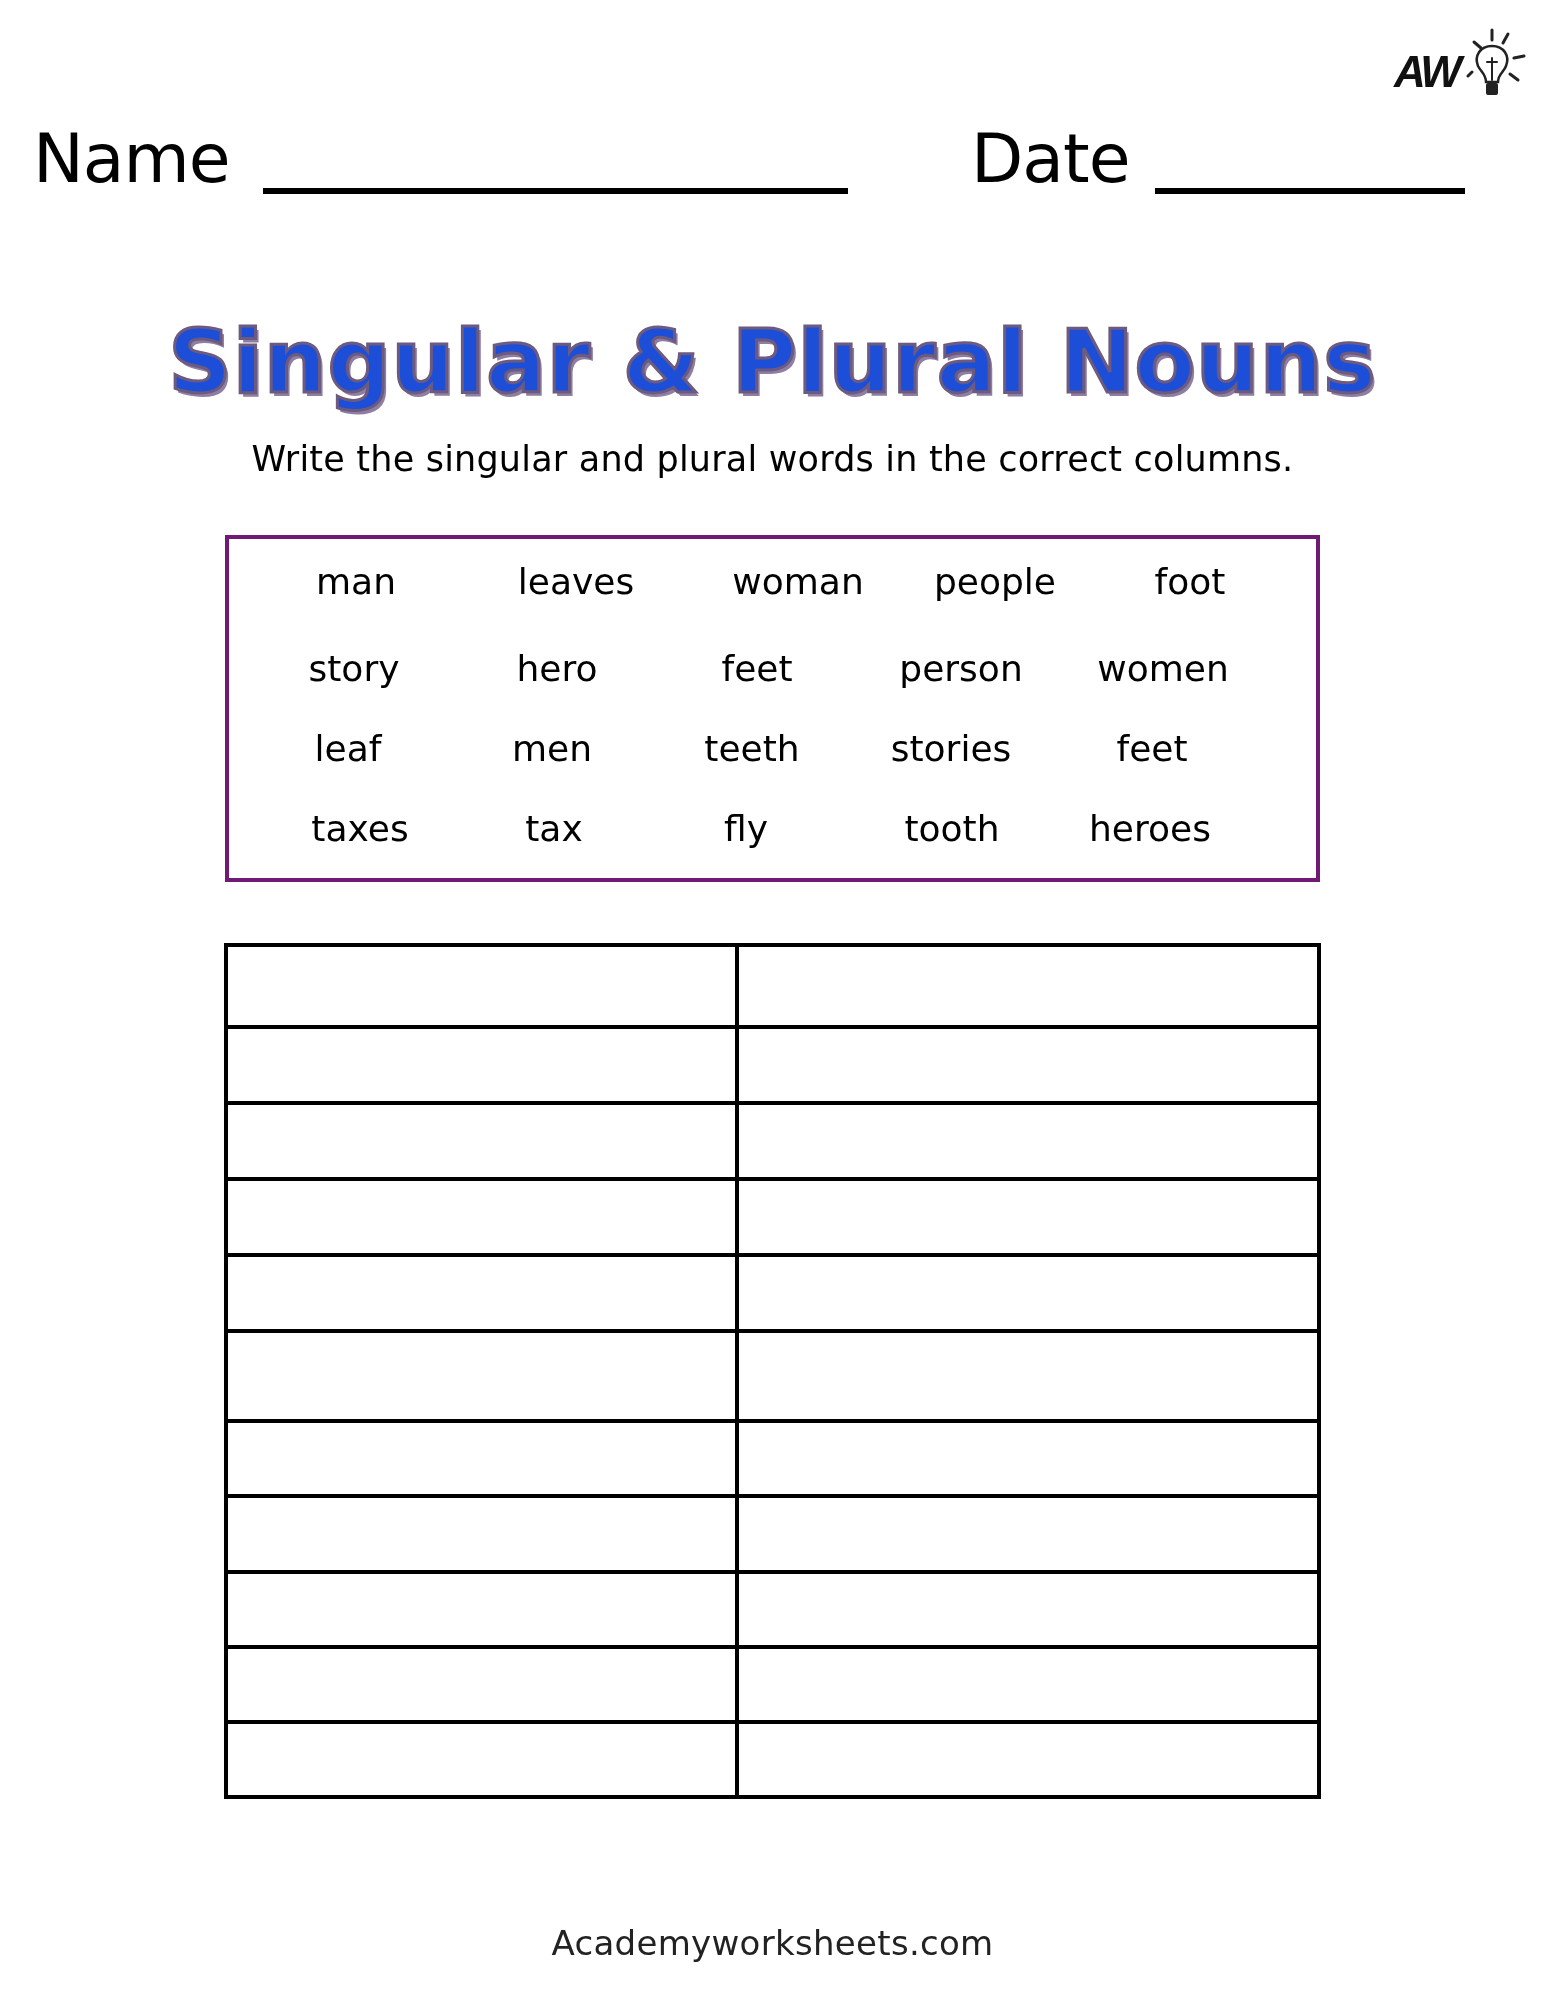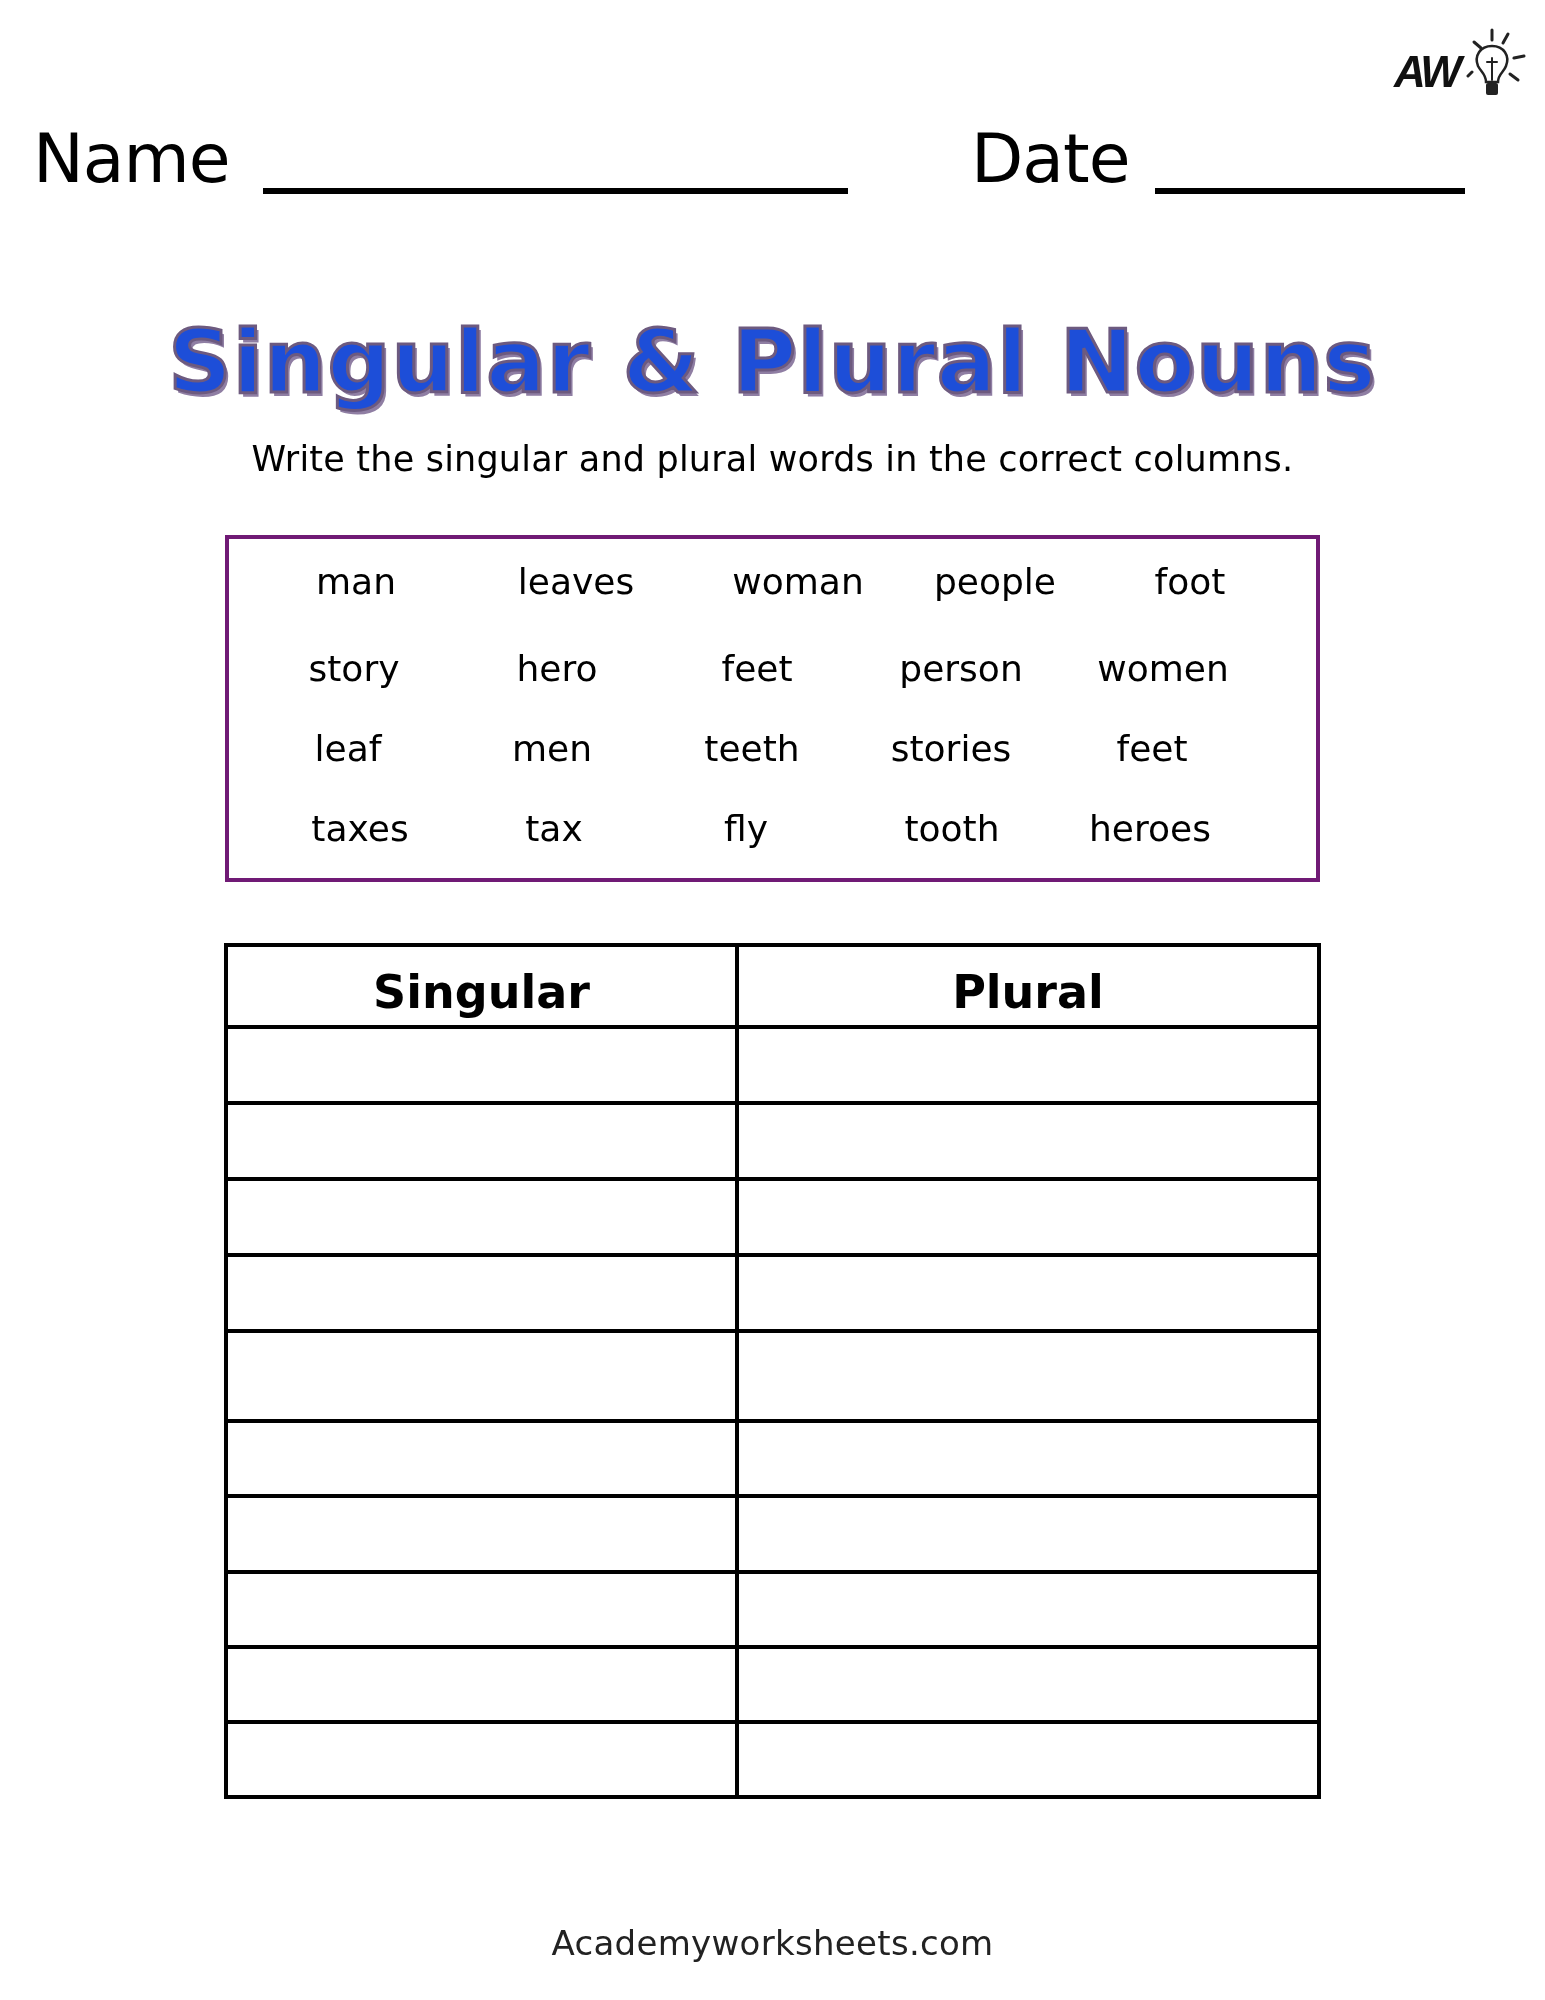--- a/index.html
+++ b/index.html
@@ -84,22 +84,20 @@
   <span class="word" style="left:131px; top:272px;">taxes</span>
   <span class="word" style="left:325px; top:272px;">tax</span>
   <span class="word" style="left:517px; top:272px;">fly</span>
   <span class="word" style="left:723px; top:272px;">tooth</span>
   <span class="word" style="left:921px; top:272px;">heroes</span>
 </div>
 
 <div class="table">
   <div class="col-divider"></div>
 
-  <div class="th" style="left:0; width:507px;">Singular</div>
-  <div class="th" style="left:511px; width:578px;">Plural</div>
 
   <div class="row-line" style="top:78px;"></div>
   <div class="row-line" style="top:154px;"></div>
   <div class="row-line" style="top:230px;"></div>
   <div class="row-line" style="top:306px;"></div>
   <div class="row-line" style="top:382px;"></div>
   <div class="row-line" style="top:472px;"></div>
   <div class="row-line" style="top:547px;"></div>
   <div class="row-line" style="top:623px;"></div>
   <div class="row-line" style="top:698px;"></div>

